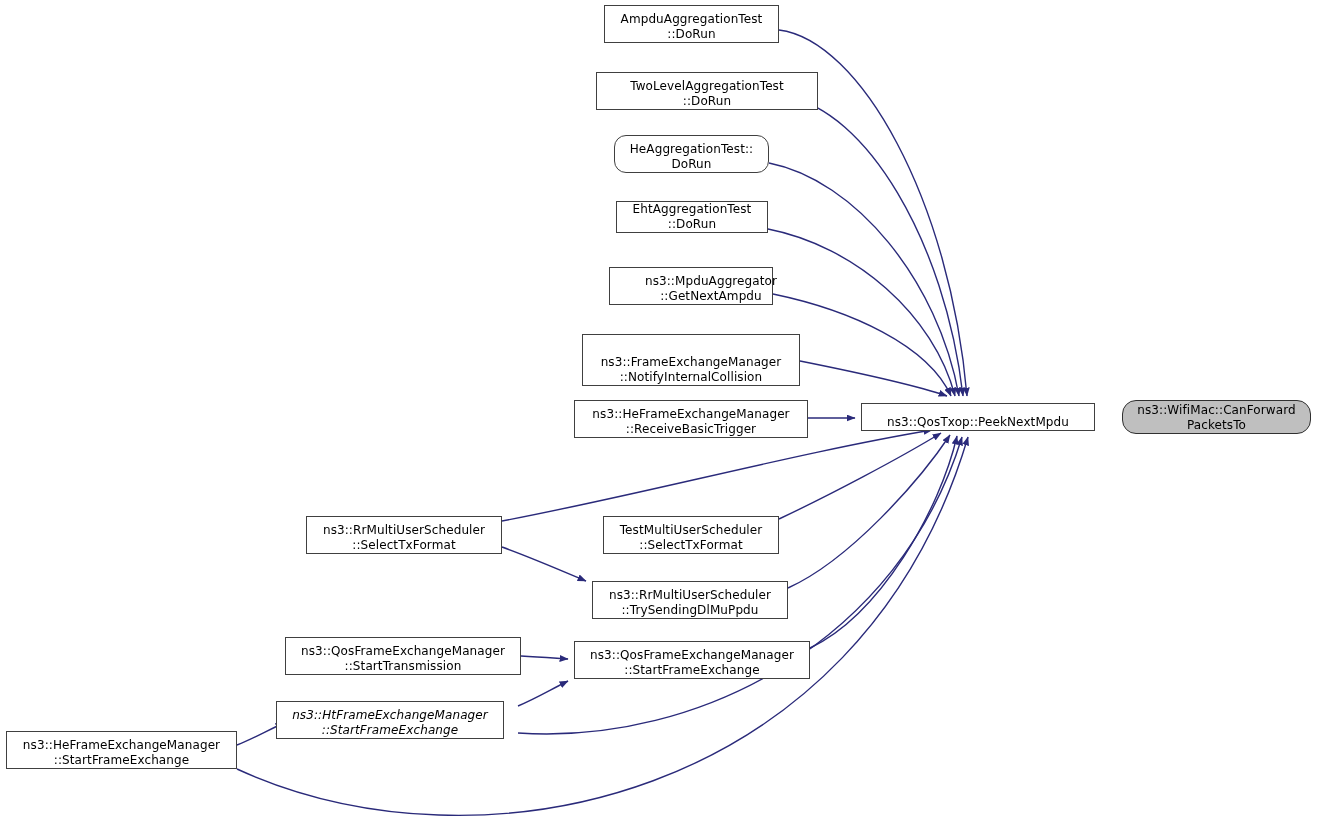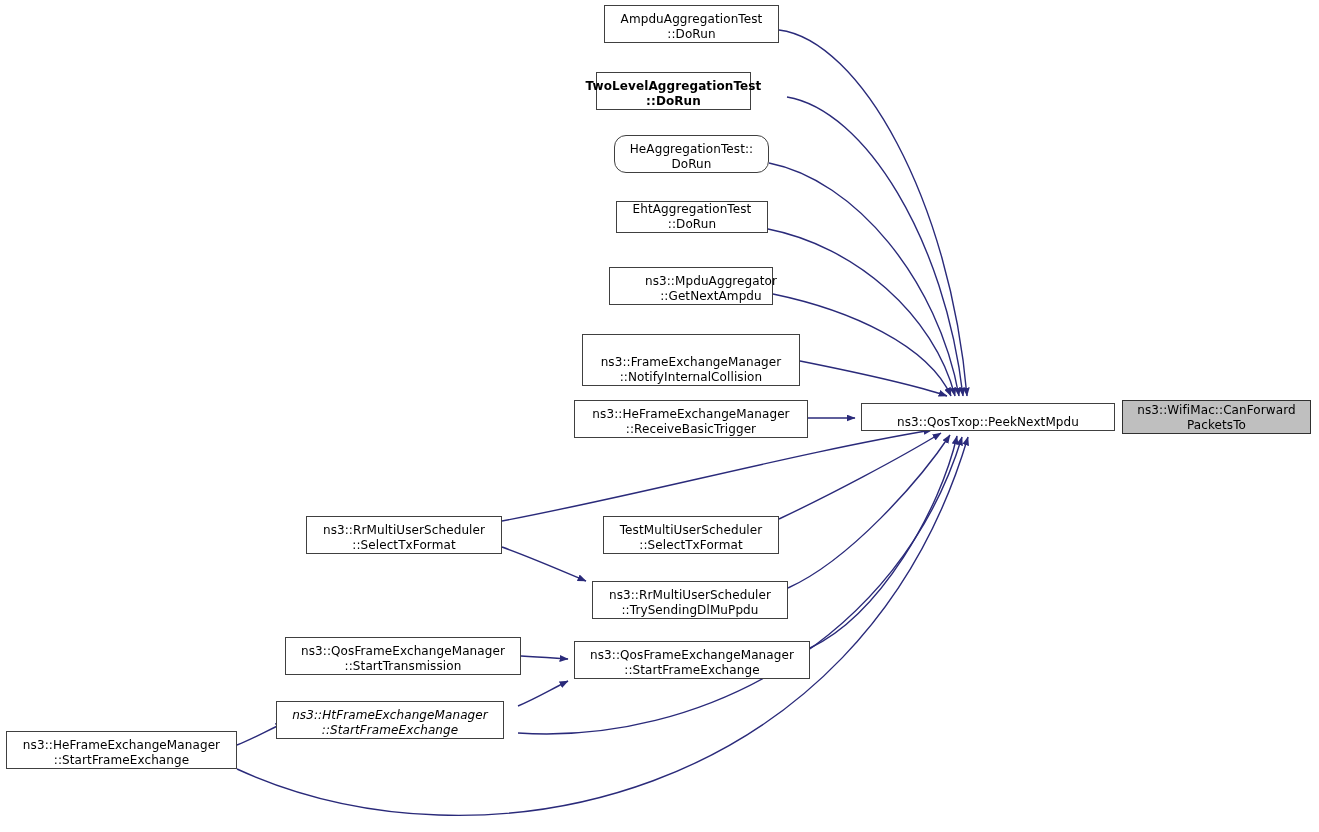--- a/index.html
+++ b/index.html
@@ -78,21 +78,21 @@
         <path d="M 518,706 C 535,699 550,690 568,681" marker-end="url(#arrowhead)" stroke="#2a2a7a"></path>
         <path d="M 518,733 C 700,745 900,640 962,437" marker-end="url(#arrowhead)" stroke="#2a2a7a"></path>
         <path d="M 237,745 C 255,738 268,730 284,723" marker-end="url(#arrowhead)" stroke="#2a2a7a"></path>
         <path d="M 237,769 C 480,880 860,800 968,437" marker-end="url(#arrowhead)" stroke="#2a2a7a"></path>
       </g>
   </svg>
 
   <div id="node-layer">
       <div class="node" style="left: 604px; top: 5px; width: 175px; height: 38px;"><span class="node-label">AmpduAggregationTest
 ::DoRun</span></div>
-      <div class="node" style="left: 596px; top: 72px; width: 155px; height: 38px; font-weight: bold;"><span class="node-label">TwoLevelAggregationTest
+      <div class="node" style="left: 596px; top: 72px; width: 222px; height: 38px;"><span class="node-label">TwoLevelAggregationTest
 ::DoRun</span></div>
       <div class="node" style="left: 614px; top: 135px; width: 155px; height: 38px; border-radius: 12px;"><span class="node-label">HeAggregationTest::
 DoRun</span></div>
       <div class="node" style="left: 616px; top: 201px; width: 152px; height: 32px;"><span class="node-label">EhtAggregationTest
 ::DoRun</span></div>
       <div class="node" style="left: 609px; top: 267px; width: 164px; height: 38px; padding-left: 40px;"><span class="node-label">ns3::MpduAggregator
 ::GetNextAmpdu</span></div>
       <div class="node" style="left: 582px; top: 334px; width: 218px; height: 52px;"><span class="node-label">ns3::FrameExchangeManager
 ::NotifyInternalCollision</span></div>
       <div class="node" style="left: 574px; top: 400px; width: 234px; height: 38px;"><span class="node-label">ns3::HeFrameExchangeManager
@@ -104,18 +104,18 @@
       <div class="node" style="left: 592px; top: 581px; width: 196px; height: 38px;"><span class="node-label">ns3::RrMultiUserScheduler
 ::TrySendingDlMuPpdu</span></div>
       <div class="node" style="left: 285px; top: 637px; width: 236px; height: 38px;"><span class="node-label">ns3::QosFrameExchangeManager
 ::StartTransmission</span></div>
       <div class="node" style="left: 574px; top: 641px; width: 236px; height: 38px;"><span class="node-label">ns3::QosFrameExchangeManager
 ::StartFrameExchange</span></div>
       <div class="node" style="left: 276px; top: 701px; width: 228px; height: 38px; font-style: italic;"><span class="node-label">ns3::HtFrameExchangeManager
 ::StartFrameExchange</span></div>
       <div class="node" style="left: 6px; top: 731px; width: 231px; height: 38px;"><span class="node-label">ns3::HeFrameExchangeManager
 ::StartFrameExchange</span></div>
-      <div class="node" style="left: 861px; top: 403px; width: 254px; height: 28px;"><span class="node-label">ns3::QosTxop::PeekNextMpdu</span></div>
-      <div class="node highlight" style="left: 1122px; top: 400px; width: 189px; height: 34px;"><span class="node-label">ns3::WifiMac::CanForward
+      <div class="node" style="left: 861px; top: 403px; width: 234px; height: 28px;"><span class="node-label">ns3::QosTxop::PeekNextMpdu</span></div>
+      <div class="node highlight" style="left: 1122px; top: 400px; width: 189px; height: 34px; border-radius: 14px;"><span class="node-label">ns3::WifiMac::CanForward
 PacketsTo</span></div>
     </div>
 
 </div>
 
 </body></html>

